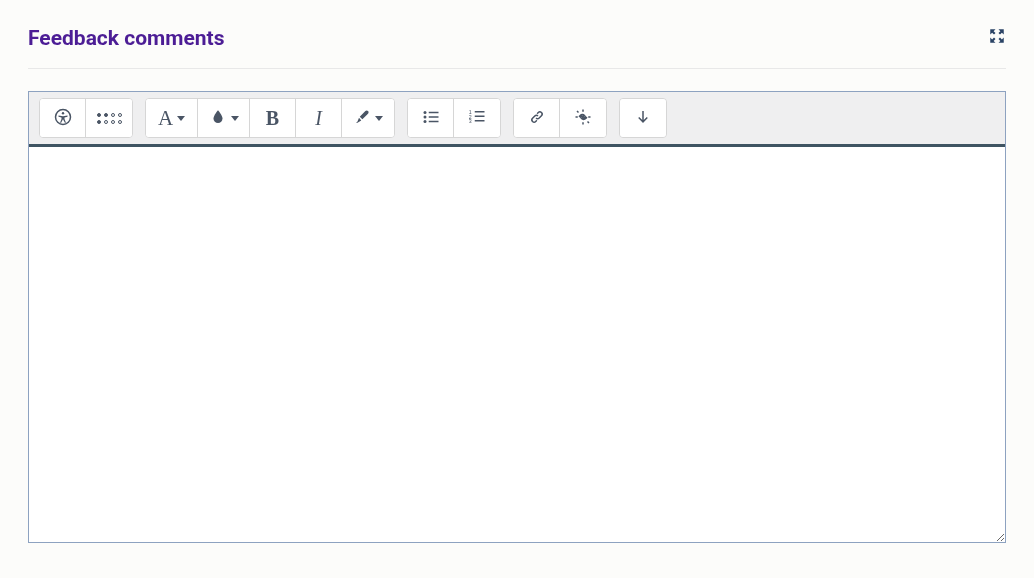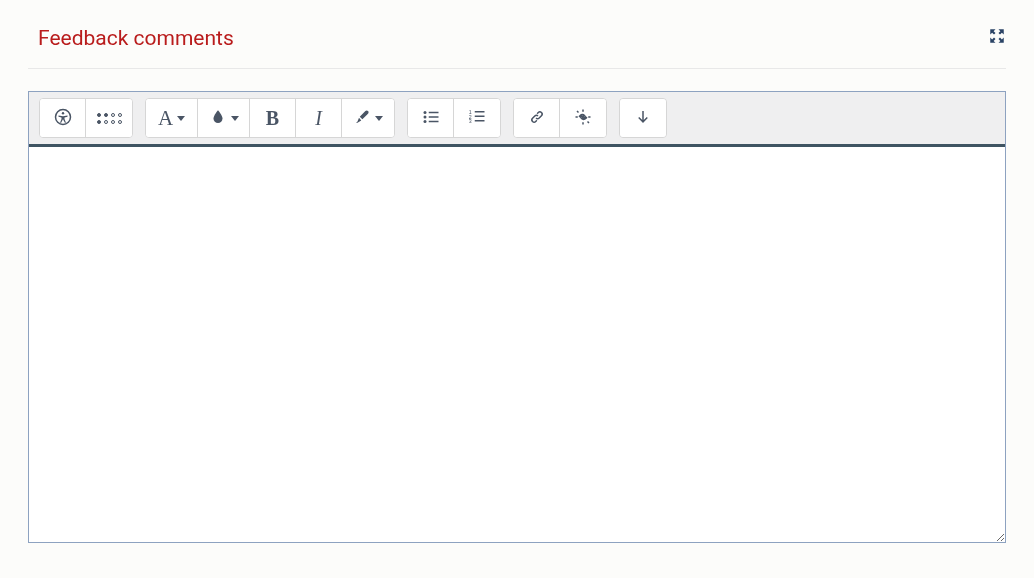--- a/index.html
+++ b/index.html
@@ -13,23 +13,22 @@
 }
 .header {
   display: flex;
   justify-content: space-between;
   align-items: center;
   padding: 26px 0 18px 0;
   border-bottom: 1px solid #e8e8e8;
 }
 .header h2 {
   font-size: 21px;
-  font-weight: 400;
-  color: #b91c1c;
-  margin-left: 10px;
+  font-weight: 700;
+  color: #4c1d95;
 }
 .expand-icon svg {
   width: 18px;
   height: 18px;
   fill: #2a4365;
   cursor: pointer;
 }
 .editor-wrapper {
   margin-top: 22px;
   border: 1px solid #8da2c0;

